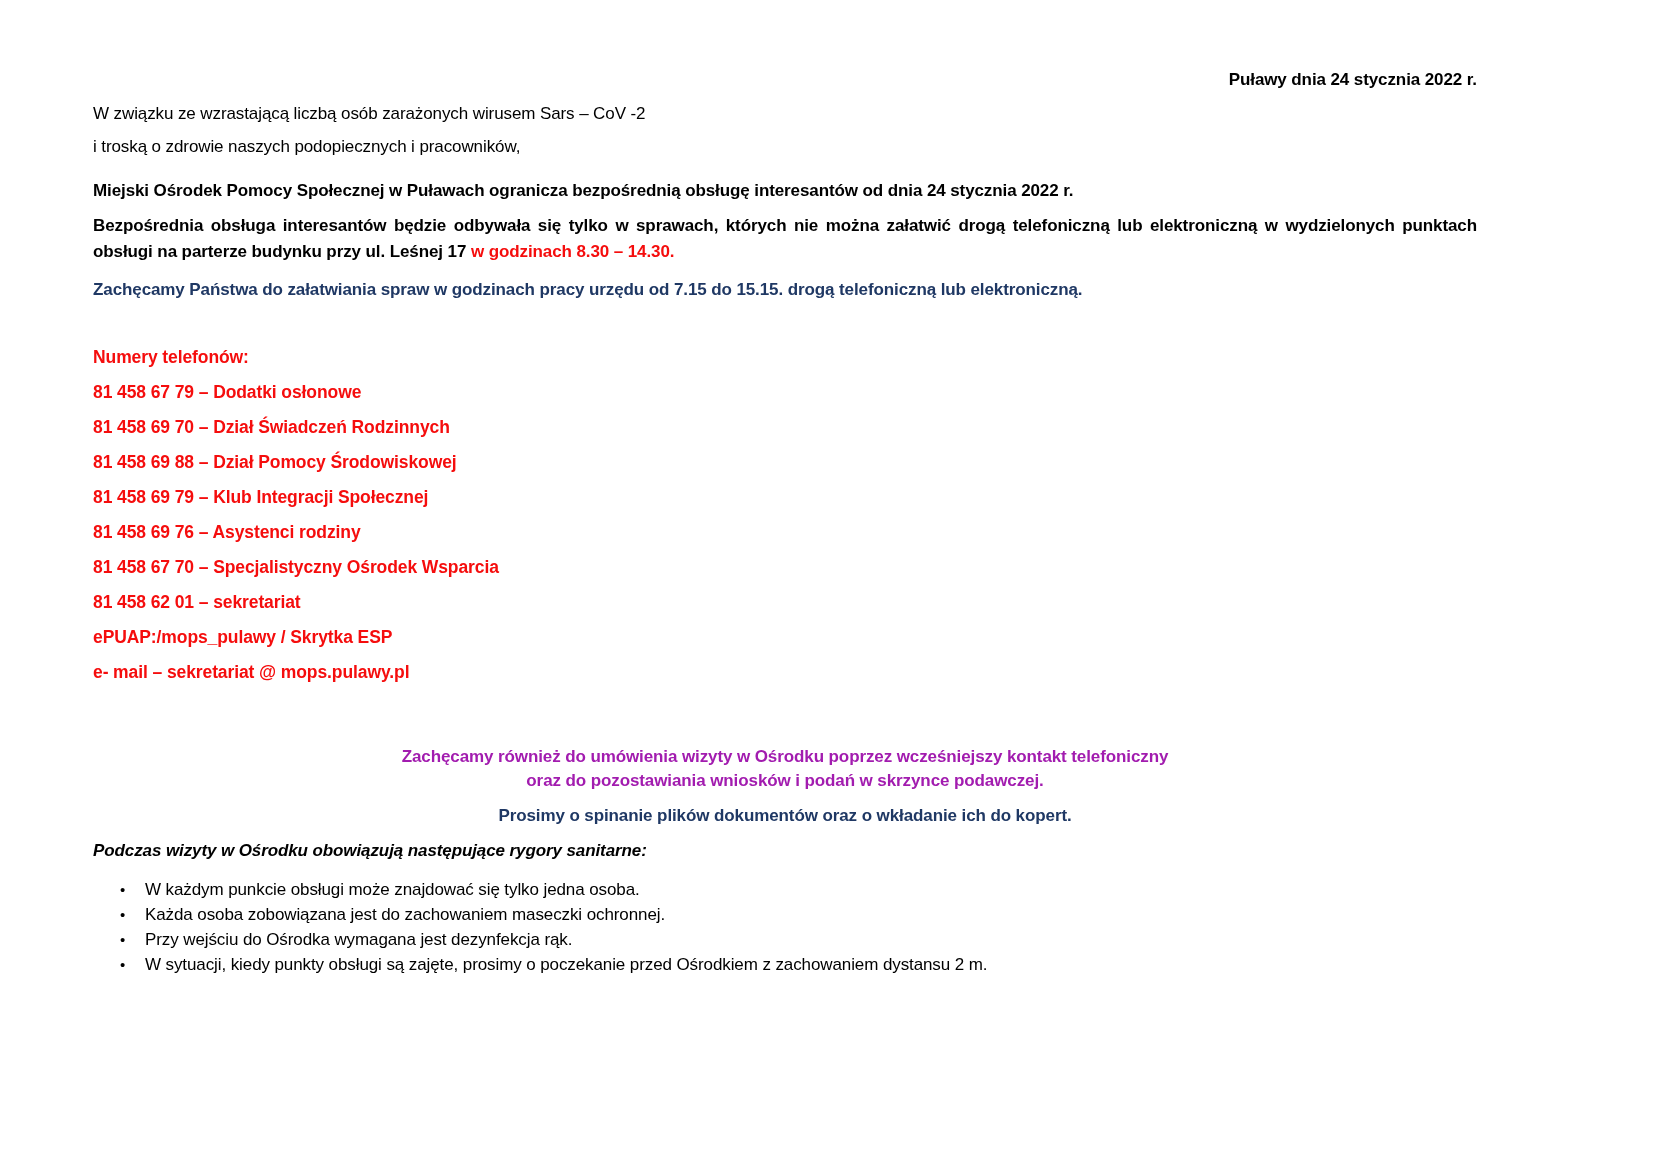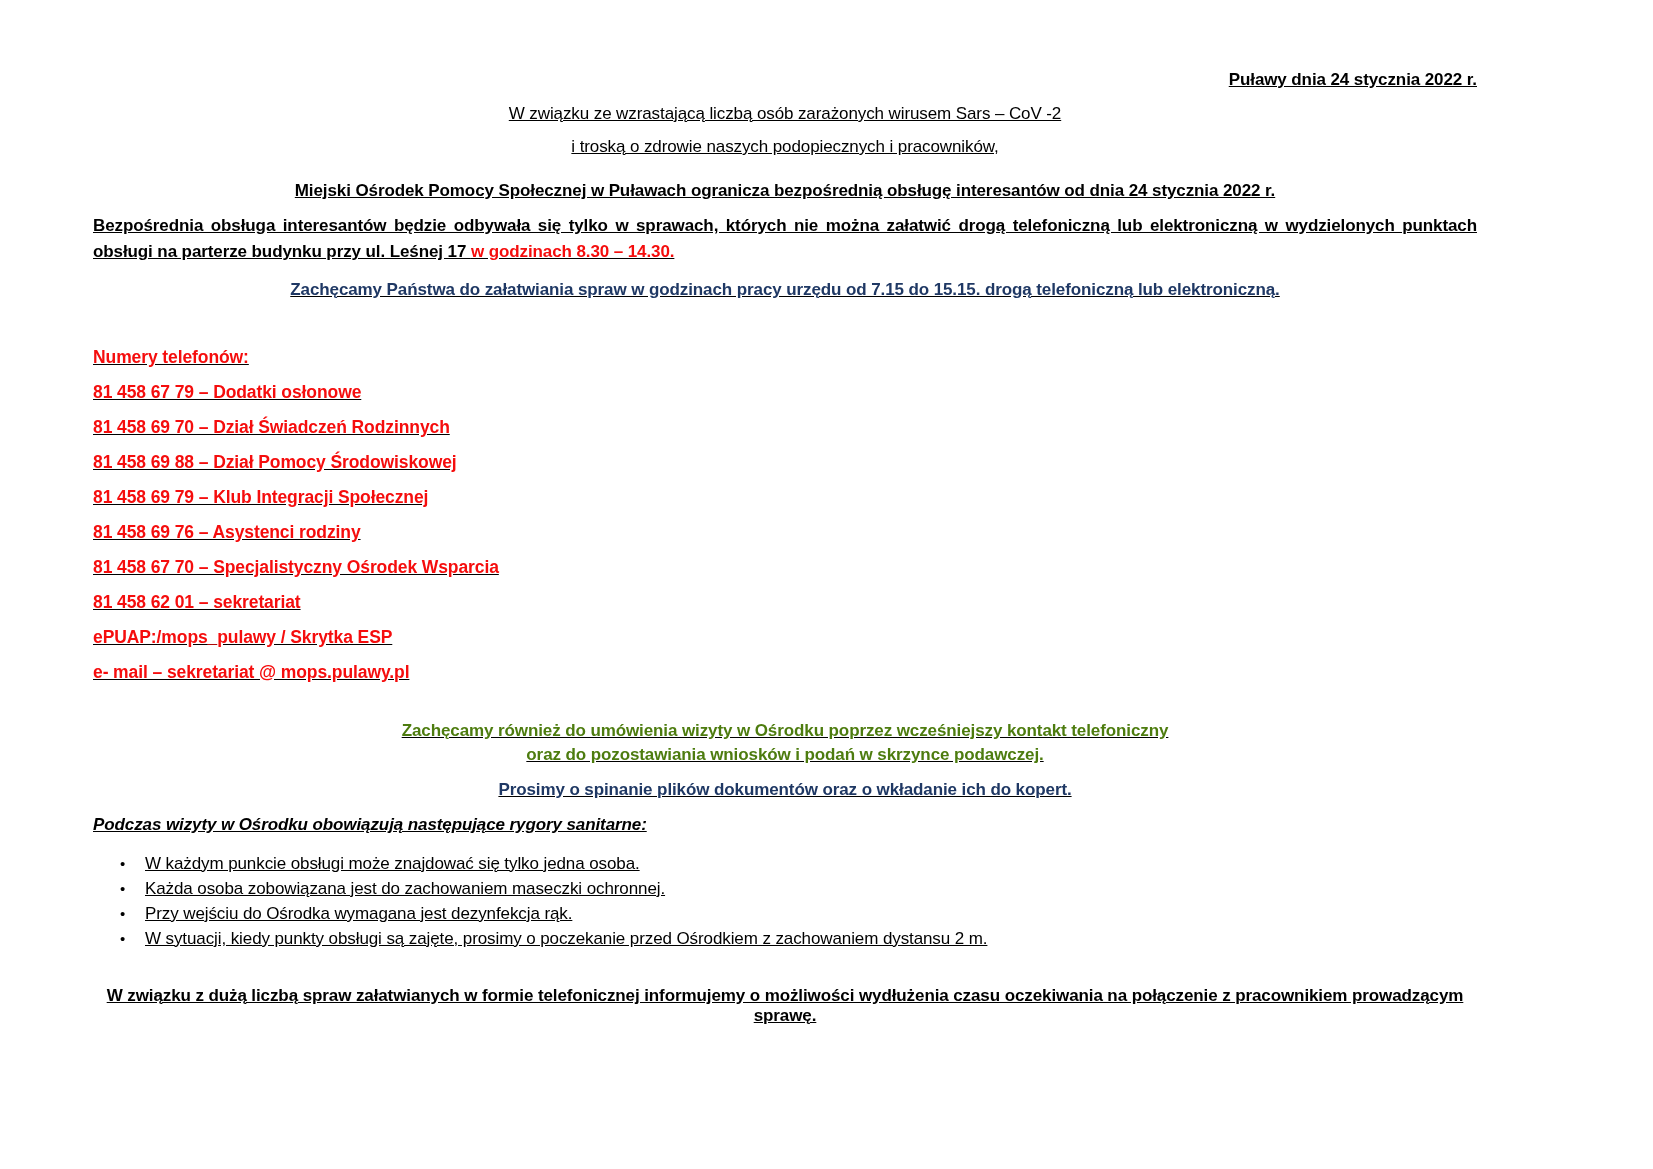--- a/index.html
+++ b/index.html
@@ -5,31 +5,30 @@
   * { margin:0; padding:0; box-sizing:border-box; }
   html,body { background:#ffffff; }
   .page {
     width:1653px; height:1169px;
     background:#ffffff;
     font-family:"Liberation Sans", sans-serif;
     color:#000000;
     font-size:17px;
     letter-spacing:-0.1px;
     overflow:hidden;
-    text-decoration:underline;
   }
   .content {
     padding:70px 176px 0 93px; 
   }
   .date-line {
     text-align:right;
     font-weight:bold;
     margin-bottom:14px;
   }
-  .center { text-align:center; }
+  .center { }
   .intro-line { margin-top:13px; }
   .announcement {
     font-weight:bold;
     margin-top:24px;
   }
   .main-paragraph {
     margin-top:12px;
     font-weight:bold;
     text-align:justify;
     line-height:1.55;
@@ -45,23 +44,23 @@
   }
   .phone-line {
     color:#f50d0d;
     font-weight:bold;
     font-size:17.5px;
     line-height:22px;
     margin-bottom:13px;
     text-align:left;
   }
   .visit-block {
-    margin-top:36px;
+    margin-top:62px;
     font-weight:bold;
-    color:#4d7c0f;
+    color:#a21caf;
     line-height:24px;
     text-align:center;
   }
   .visit-line3 {
     margin-top:13px;
     font-weight:bold;
     color:#1F3864;
     text-align:center;
   }
   .sanitary-heading {
@@ -128,16 +127,15 @@
 
     <div class="sanitary-heading">Podczas wizyty w Ośrodku obowiązują następujące rygory sanitarne:</div>
 
     <ul class="sanitary-list">
       <li><span class="bullet-dot">•</span><span>W każdym punkcie obsługi może znajdować się tylko jedna osoba.</span></li>
       <li><span class="bullet-dot">•</span><span>Każda osoba zobowiązana jest do zachowaniem maseczki ochronnej.</span></li>
       <li><span class="bullet-dot">•</span><span>Przy wejściu do Ośrodka wymagana jest dezynfekcja rąk.</span></li>
       <li><span class="bullet-dot">•</span><span>W sytuacji, kiedy punkty obsługi są zajęte, prosimy o poczekanie przed Ośrodkiem z zachowaniem dystansu 2 m.</span></li>
     </ul>
 
-    <div class="footer-note">W związku z dużą liczbą spraw załatwianych w formie  telefonicznej informujemy o możliwości wydłużenia czasu oczekiwania na połączenie z pracownikiem prowadzącym sprawę.</div>
 
   </div>
 </div>
 
 </body></html>

